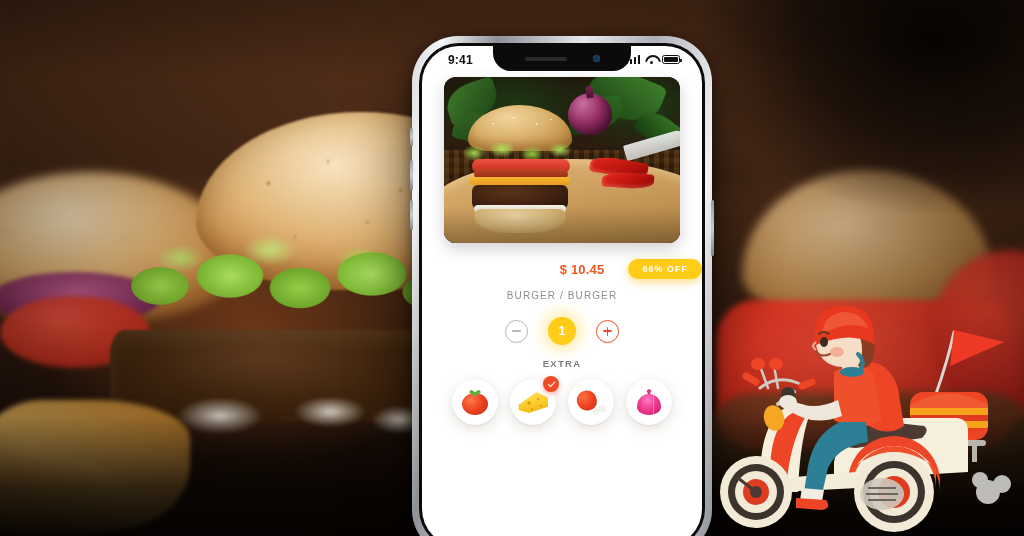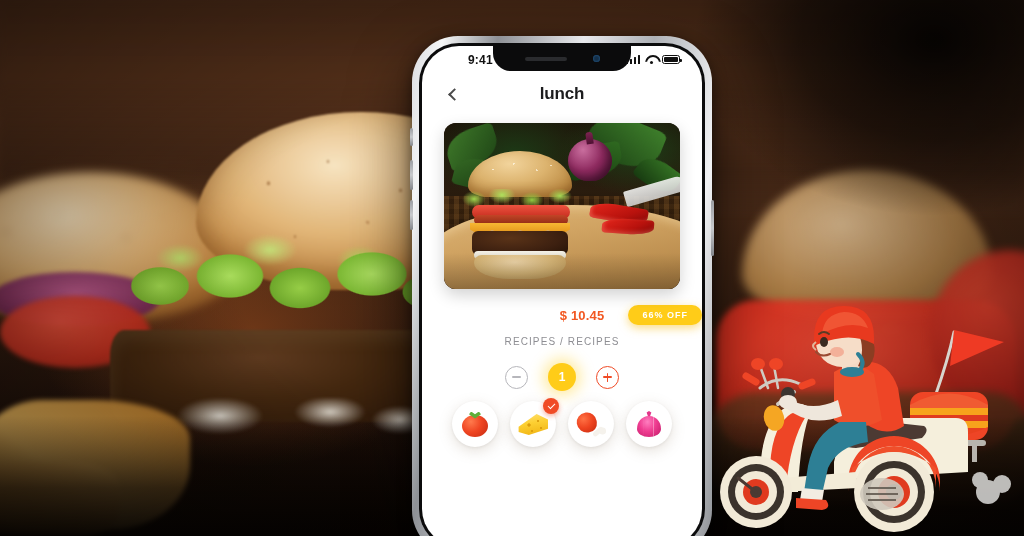--- a/index.html
+++ b/index.html
@@ -210,21 +210,21 @@
   .btn-vol-b { position:absolute; left:-2px; top:164px; width:3px; height:30px; border-radius:2px; background:linear-gradient(180deg,#9a9da2,#c8cacd,#83868b); }
   .btn-silent { position:absolute; left:-2px; top:92px; width:3px; height:18px; border-radius:2px; background:linear-gradient(180deg,#9a9da2,#c8cacd,#83868b); }
 
   
   .statusbar {
     position:relative; z-index:13;
     height:25px;
     display:flex; align-items:center; justify-content:space-between;
     padding: 2px 22px 0 26px;
   }
-  .sb-time { font-size:12px; font-weight:bold; color:#111; letter-spacing:.2px;margin-left:20px; }
+  .sb-time { font-size:12px; font-weight:bold; color:#111; letter-spacing:.2px; }
   .sb-right { display:flex; align-items:center; gap:5px; }
   .sig { display:flex; align-items:flex-end; gap:1.5px; height:9px; }
   .sig i { display:block; width:2.5px; background:#111; border-radius:.5px; }
   .sig i:nth-child(1){height:3px;} .sig i:nth-child(2){height:5px;}
   .sig i:nth-child(3){height:7px;} .sig i:nth-child(4){height:9px;}
   .wifi { width:12px; height:9px; position:relative; }
   .wifi::before {
     content:""; position:absolute; left:0; top:0; width:12px; height:12px;
     border:2.5px solid #111; border-radius:50%;
     clip-path: polygon(0 0, 100% 0, 100% 42%, 0 42%);
@@ -585,26 +585,20 @@
                 <i></i>
                 <i></i>
               </div>
             <div class="wifi"></div>
             <div class="batt">
                 <div class="batt-fill"></div>
               </div>
           </div>
         </div>
 
-        <div class="navbar">
-          <div class="back-btn">
-            <span class="chev"></span>
-          </div>
-          <div class="nav-title">lunch</div>
-        </div>
 
         <div class="hero-wrap">
           <div class="hero">
             <div class="hero-back"></div>
             <div class="leaf leaf-1"></div>
             <div class="leaf leaf-2"></div>
             <div class="leaf leaf-3"></div>
             <div class="leaf leaf-4"></div>
             <div class="leaf leaf-5"></div>
             <div class="hero-weave"></div>
@@ -626,28 +620,29 @@
             </div>
             <div class="hero-shadow"></div>
           </div>
         </div>
 
         <div class="price-row">
           <div class="price" style="color:#f25822;">$ 10.45</div>
           <div class="discount" style="background:#ffcc18;">66% OFF</div>
         </div>
 
-        <div class="subtitle">RECIPES / RECIPES</div>
+        <div class="subtitle">BURGER / BURGER</div>
 
         <div class="stepper">
           <div class="step-btn step-minus"></div>
           <div class="qty">1</div>
           <div class="step-btn step-plus"></div>
         </div>
 
+        <div class="extra-label">EXTRA</div>
         <div class="extras">
 
           <div class="extra-item">
             <div class="ico-tomato">
               <div class="body"></div>
                 <div class="stem"></div>
             </div>
           </div>
 
           <div class="extra-item">

